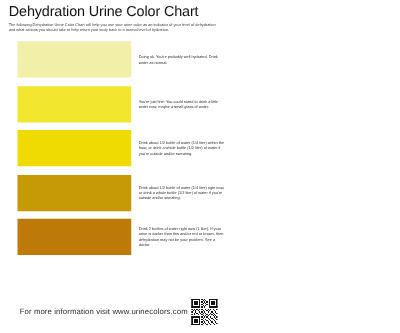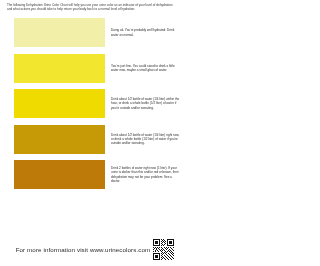--- a/index.html
+++ b/index.html
@@ -83,20 +83,21 @@
     height: 21px;
     flex: 0 0 auto;
     display: block;
   }
 </style>
 </head>
 <body>
 
 <div class="page">
 
+  <h1 class="title">Dehydration Urine Color Chart</h1>
 
   <p class="intro">The following Dehydration Urine Color Chart will help you use your urine color as an indicator of your level of dehydration and what actions you should take to help return your body back to a normal level of hydration.</p>
 
   <div class="rows">
 
     <div class="row">
       <div class="swatch" style="background-color: rgb(242, 240, 168);"></div>
       <div class="desc">Doing ok. You're probably well hydrated. Drink water as normal.</div>
     </div>
 

